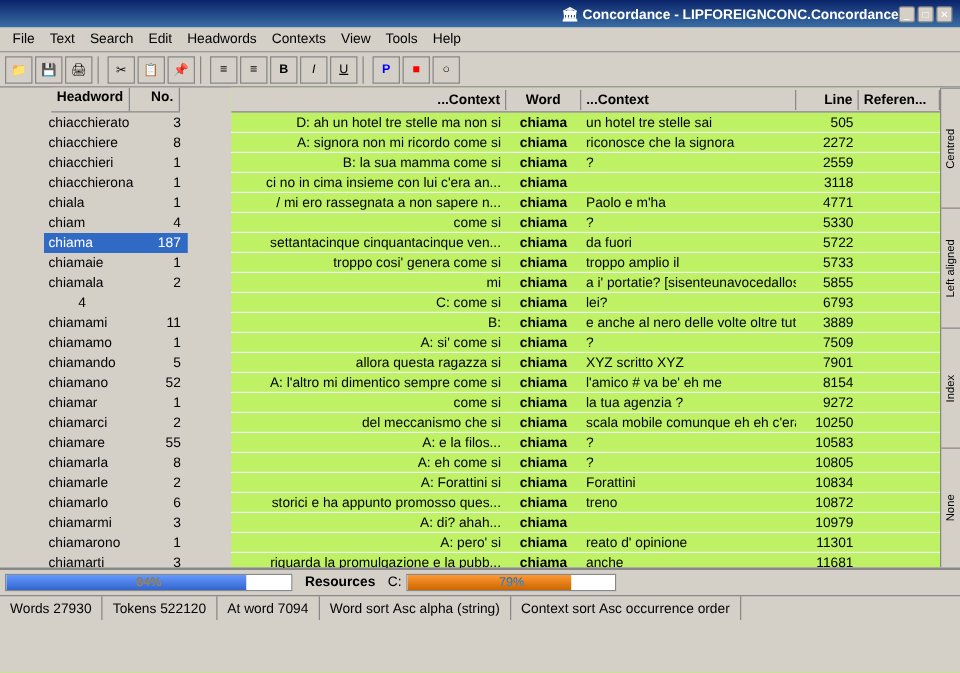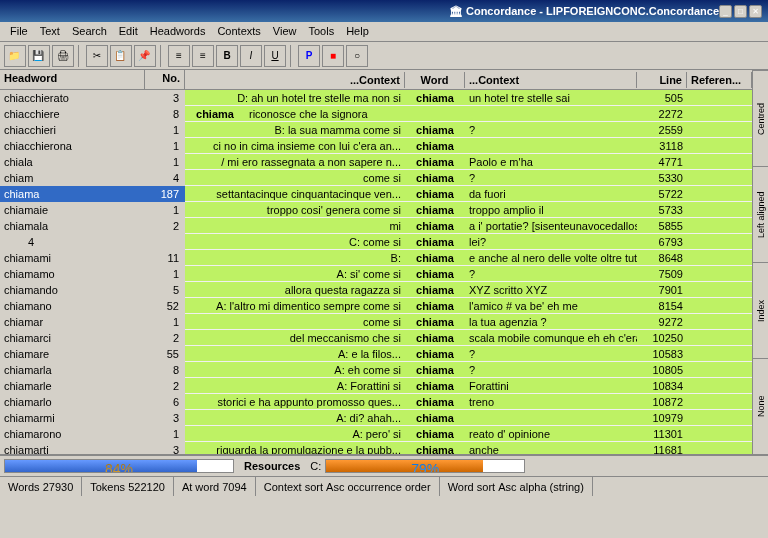--- a/index.html
+++ b/index.html
@@ -184,21 +184,21 @@
       background: #fff;
       border: 1px solid #888;
       overflow: hidden;
       position: relative;
     }
     .progress-bar-fill {
       height: 100%;
       background: linear-gradient(to bottom, #6699ff, #3366cc);
     }
     .progress-label {
-      font-size: 14px;
+      font-size: 10px;
       position: absolute;
       width: 100%;
       text-align: center;
       top: 1px;
       color: white;
       mix-blend-mode: difference;
     }
     .resources-label { font-size: 11px; padding: 0 6px; font-weight: bold; }
 
     .status-bar-info {
@@ -219,20 +219,21 @@
 
     .headword-panel-wrapper {
       display: flex;
       width: 185px;
     }
 
     .left-panel-inner {
       flex: 1;
       display: flex;
       flex-direction: column;
+      align-items: center;
     }
   </style>
 </head>
 <body>
 
 <div class="title-bar">
   <div class="title-bar-text">
     <span>🏛</span>
     <span>Concordance - LIPFOREIGNCONC.Concordance</span>
   </div>
@@ -390,20 +391,21 @@
       </div>
       <div class="concordance-body" id="concBody">
       <div class="conc-row">
     <div class="conc-cell-left">D: ah un hotel tre stelle ma non si</div>
     <div class="conc-cell-word">chiama</div>
     <div class="conc-cell-right">un hotel tre stelle sai</div>
     <div class="conc-cell-line">505</div>
     <div class="conc-cell-ref"><f fa=""></f></div>
   </div>
           <div class="conc-row">
+    <div class="conc-cell-left">A: signora non mi ricordo come si</div>
     <div class="conc-cell-word">chiama</div>
     <div class="conc-cell-right">riconosce che la signora</div>
     <div class="conc-cell-line">2272</div>
     <div class="conc-cell-ref"><f fa=""></f></div>
   </div>
           <div class="conc-row">
     <div class="conc-cell-left">B: la sua mamma come si</div>
     <div class="conc-cell-word">chiama</div>
     <div class="conc-cell-right">?</div>
     <div class="conc-cell-line">2559</div>
@@ -455,21 +457,21 @@
     <div class="conc-cell-left">C:    come si</div>
     <div class="conc-cell-word">chiama</div>
     <div class="conc-cell-right">lei?</div>
     <div class="conc-cell-line">6793</div>
     <div class="conc-cell-ref"><f></f></div>
   </div>
           <div class="conc-row">
     <div class="conc-cell-left">B:</div>
     <div class="conc-cell-word">chiama</div>
     <div class="conc-cell-right">e anche al nero delle volte oltre tutt...</div>
-    <div class="conc-cell-line">8648</div>
+    <div class="conc-cell-line">3889</div>
     <div class="conc-cell-ref"><f></f></div>
   </div>
           <div class="conc-row">
     <div class="conc-cell-left">A: si' come si</div>
     <div class="conc-cell-word">chiama</div>
     <div class="conc-cell-right">?</div>
     <div class="conc-cell-line">7509</div>
     <div class="conc-cell-ref"><f fb=""></f></div>
   </div>
           <div class="conc-row">
@@ -563,38 +565,38 @@
 
   <div class="status-bar-progress">
     <div class="progress-bar-container" style="width: 230px;">
       <div class="progress-bar-fill" id="leftProgress" style="width: 84%;"></div>
       <div class="progress-label">
         <span>84</span>%
       </div>
     </div>
     <div class="resources-label">Resources</div>
     <span>C:</span>
-    <div class="progress-bar-container" style="width: 200px;">
+    <div class="progress-bar-container" style="width: 168px;">
       <div class="progress-bar-fill" id="rightProgress" style="width: 79%; background: linear-gradient(to bottom, #ff9933, #cc6600);"></div>
       <div class="progress-label">
         <span>79</span>%
       </div>
     </div>
   </div>
 
   <div class="status-bar-info">
     <div class="status-cell">
       <span>Words</span>&nbsp;<span>27930</span>
     </div>
     <div class="status-cell">
       <span>Tokens</span>&nbsp;<span>522120</span>
     </div>
     <div class="status-cell">
       <span>At word</span>&nbsp;<span>7094</span>
     </div>
     <div class="status-cell">
+      <span>Word sort</span>&nbsp;<span>Asc alpha (string)</span>
+    </div>
+    <div class="status-cell">
       <span>Context sort</span>&nbsp;<span>Asc occurrence order</span>
     </div>
-    <div class="status-cell">
-      <span>Word sort</span>&nbsp;<span>Asc alpha (string)</span>
-    </div>
   </div>
 </div>
 
 </body></html>

